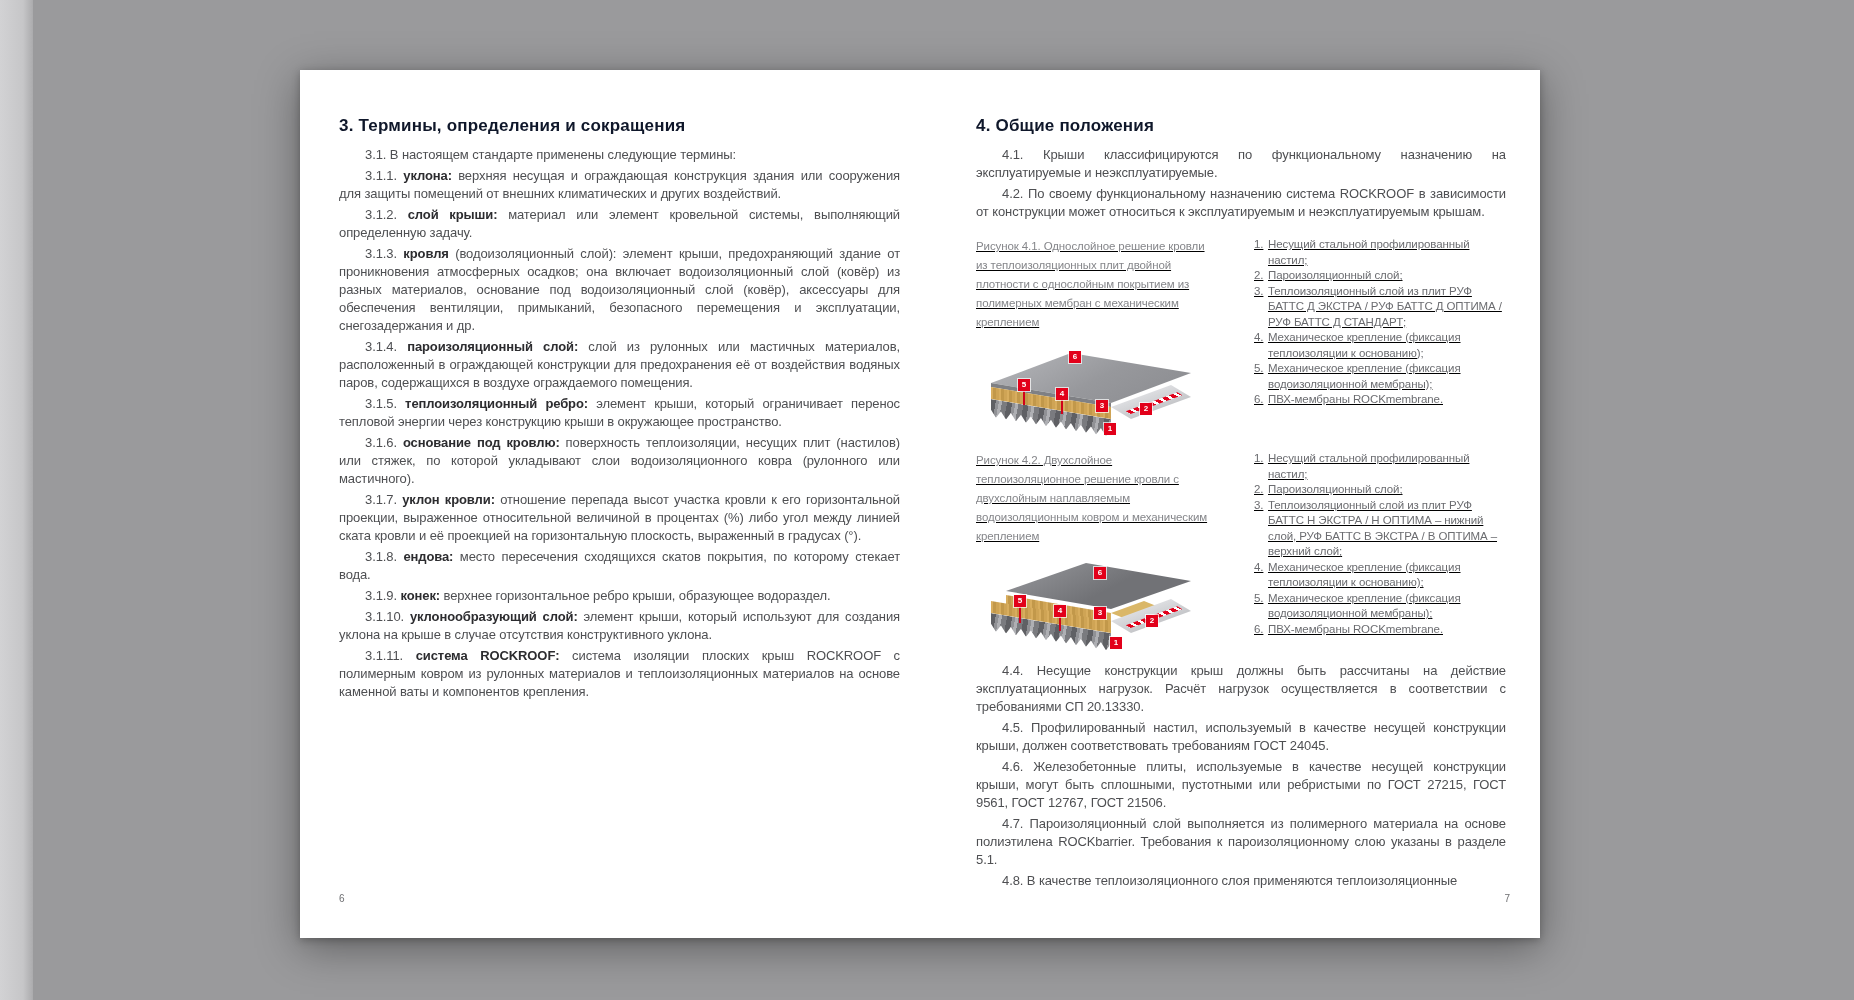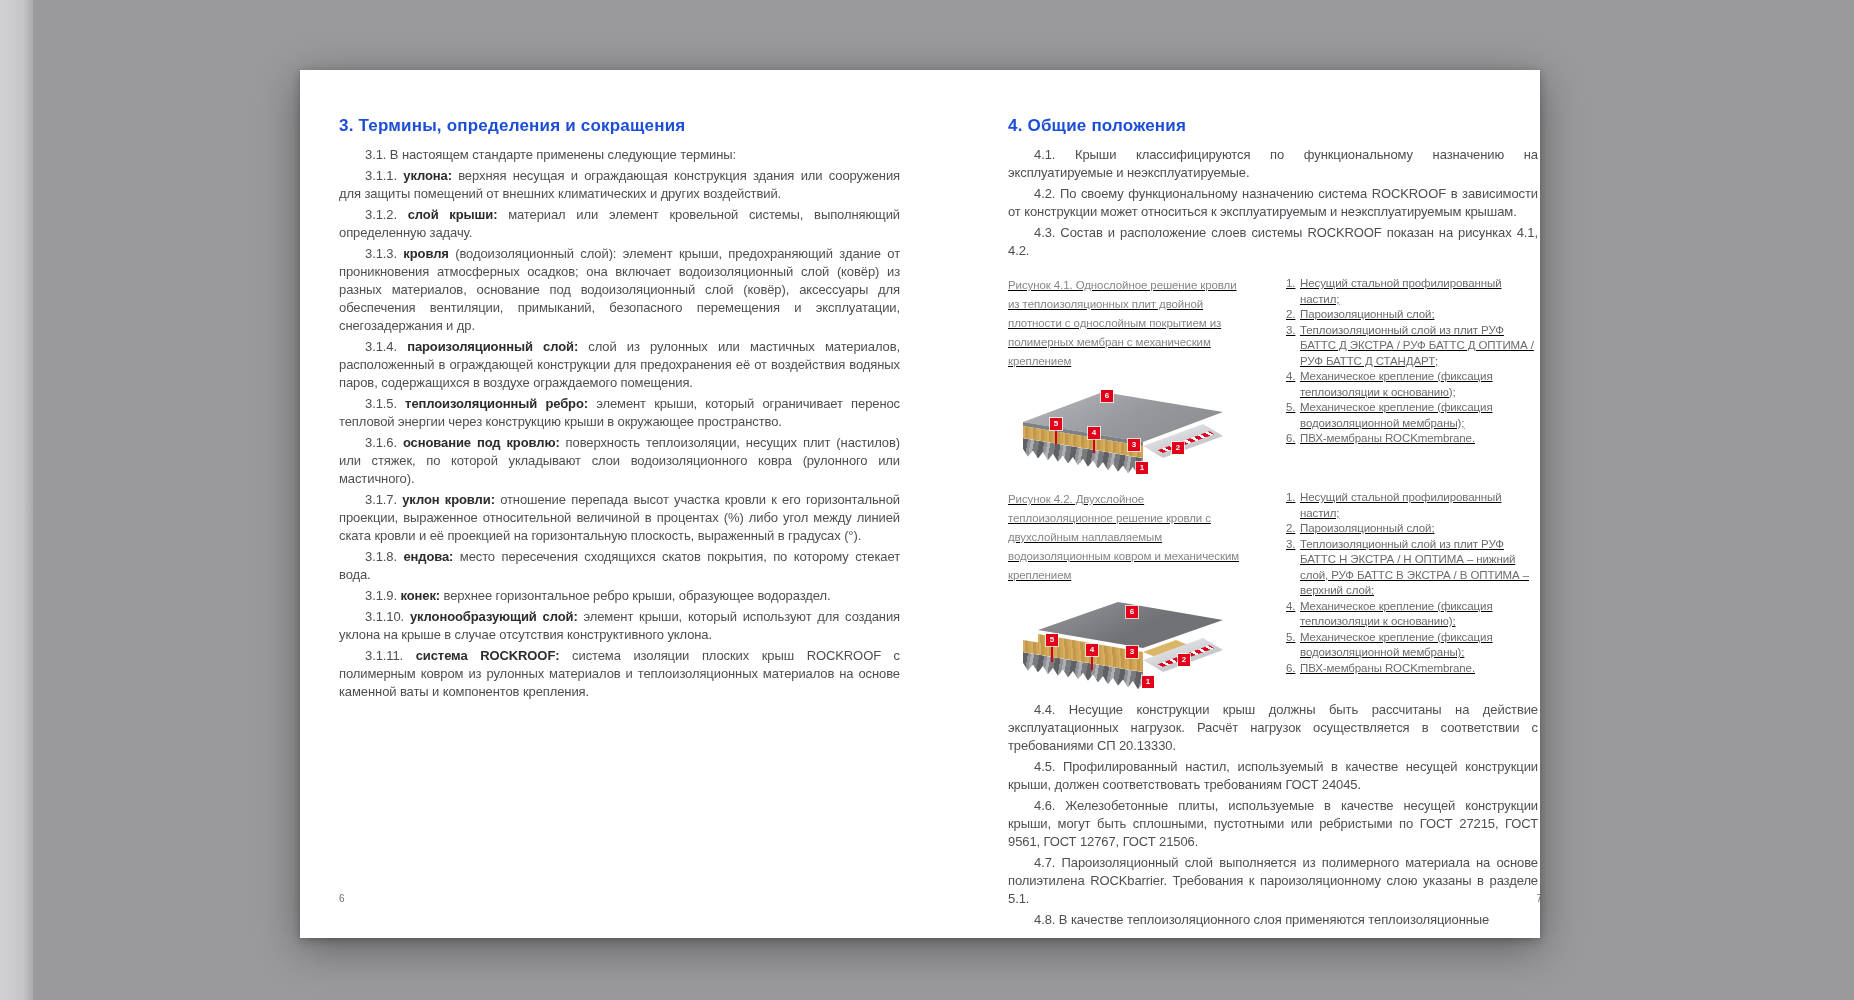--- a/index.html
+++ b/index.html
@@ -12,23 +12,23 @@
     position:absolute;left:0;top:0;width:33px;height:1000px;
     background:linear-gradient(90deg,#d2d2d4 0,#c6c6c8 70%,#ababad 100%);
   }
   .spread{
     position:absolute;left:300px;top:70px;width:1240px;height:868px;
     background:#ffffff;
     box-shadow:0 10px 40px rgba(0,0,0,.38),0 2px 8px rgba(0,0,0,.25);
   }
   .page{position:absolute;top:0;height:868px;box-sizing:border-box;}
   .page-left{left:0;width:620px;padding:46px 20px 0 39px;}
-  .page-right{left:652px;width:620px;padding:46px 34px 0 56px;}
+  .page-right{left:620px;width:620px;padding:46px 34px 0 56px;}
   h1.sec{
-    font-size:17px;line-height:20px;font-weight:bold;color:#1d4ed8;
+    font-size:17px;line-height:20px;font-weight:bold;color:#0f172a;
     margin:0 0 10px 0;letter-spacing:.2px;
   }
   .body-copy p{
     margin:0 0 3px 0;font-size:13px;line-height:18px;color:#4e4f52;
     text-align:justify;text-indent:26px;letter-spacing:-.1px;
   }
   .body-copy p.noind{text-indent:0;}
   .body-copy b{color:#2c2c2f;}
   .pagenum{
     position:absolute;bottom:34px;font-size:10px;color:#6d6e71;
@@ -102,21 +102,20 @@
         <p>3.1.11. <b>система ROCKROOF:</b> система изоляции плоских крыш ROCKROOF с полимерным ковром из рулонных материалов и теплоизоляционных материалов на основе каменной ваты и компонентов крепления.</p>
       </div>
     <div class="pagenum pn-left">6</div>
   </div>
 
   <div class="page page-right">
     <h1 class="sec">4. Общие положения</h1>
     <div class="body-copy" id="right-top-paras">
         <p>4.1. Крыши классифицируются по функциональному назначению на эксплуатируемые и неэксплуатируемые.</p>
         <p>4.2. По своему функциональному назначению система ROCKROOF в зависимости от конструкции может относиться к эксплуатируемым и неэксплуатируемым крышам.</p>
-        <p>4.3. Состав и расположение слоев системы ROCKROOF показан на рисунках 4.1, 4.2.</p>
       </div>
 
     <div class="figrow">
       <div class="figleft">
         <div class="figcap" id="fig-cap-0">Рисунок 4.1. Однослойное решение кровли из теплоизоляционных плит двойной плотности с однослойным покрытием из полимерных мембран с механическим креплением</div>
         <div class="figart" id="fig-art-0">
           <div class="lay topface1"></div>
           <div class="lay lip"></div>
           <div class="lay wool"></div>
           <div class="lay deck"></div>

